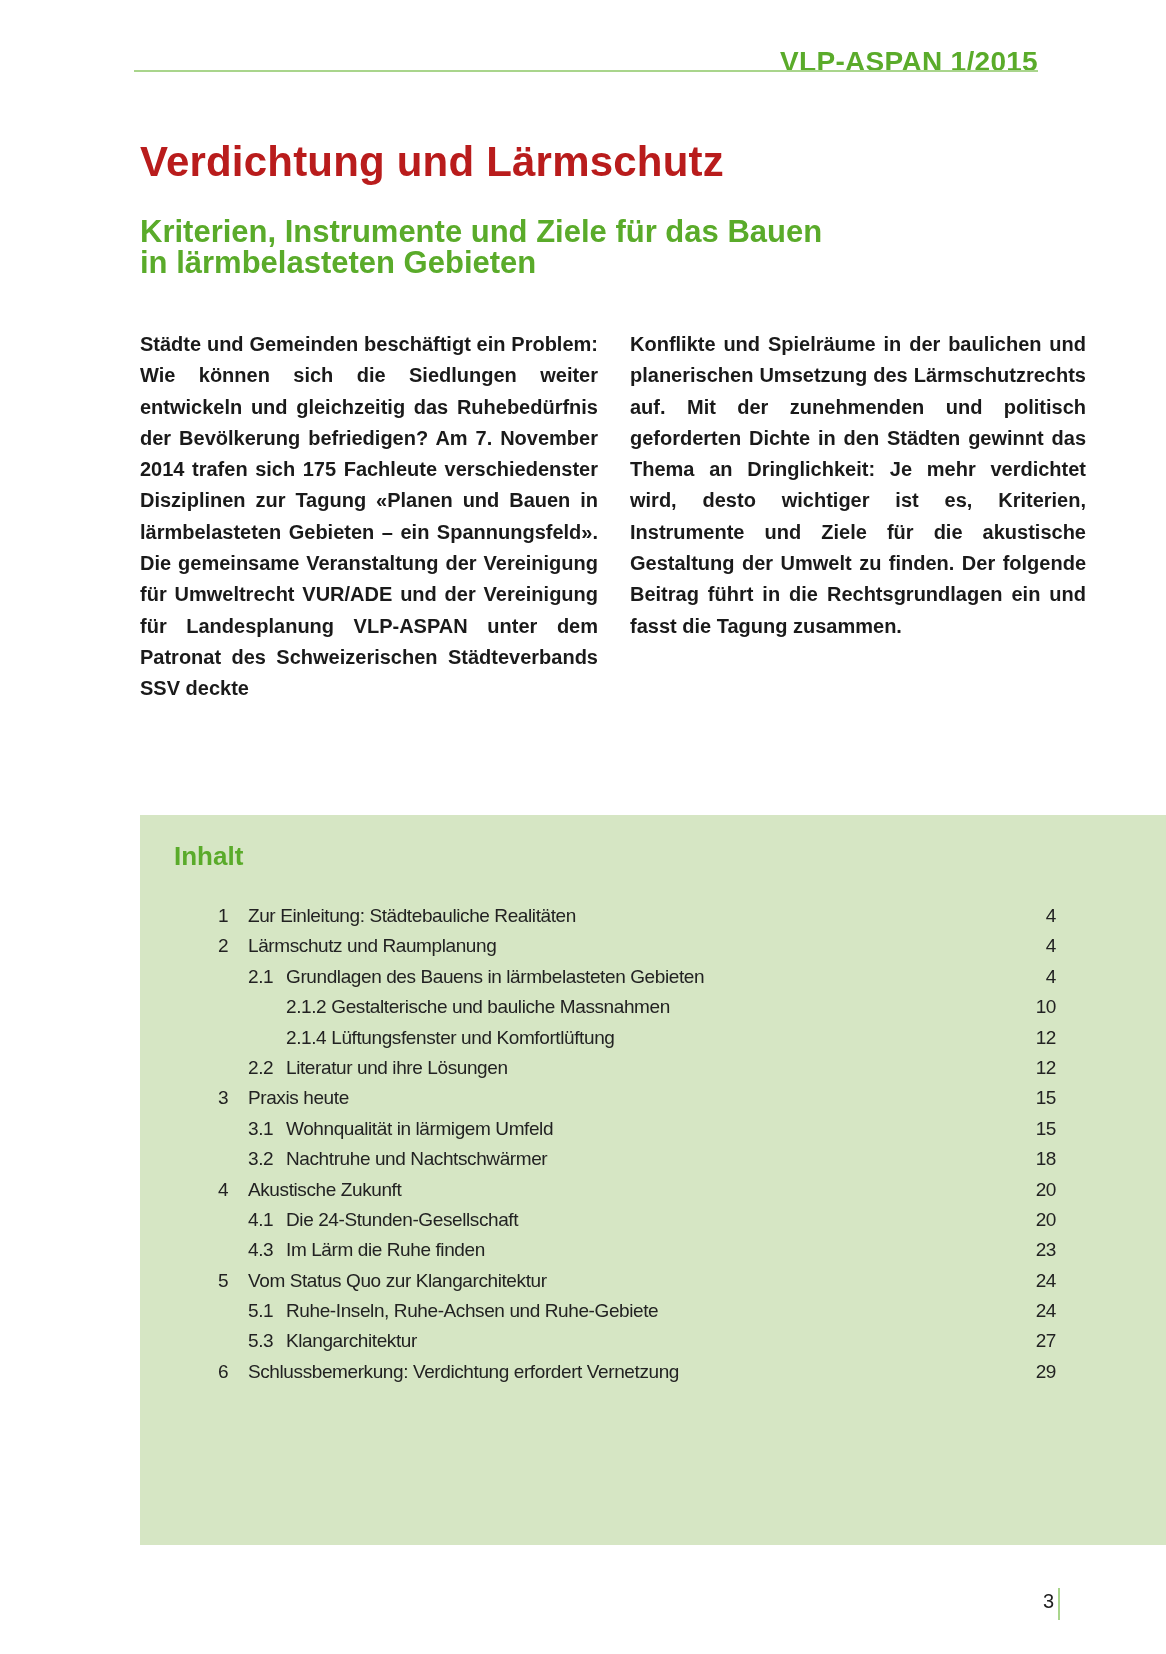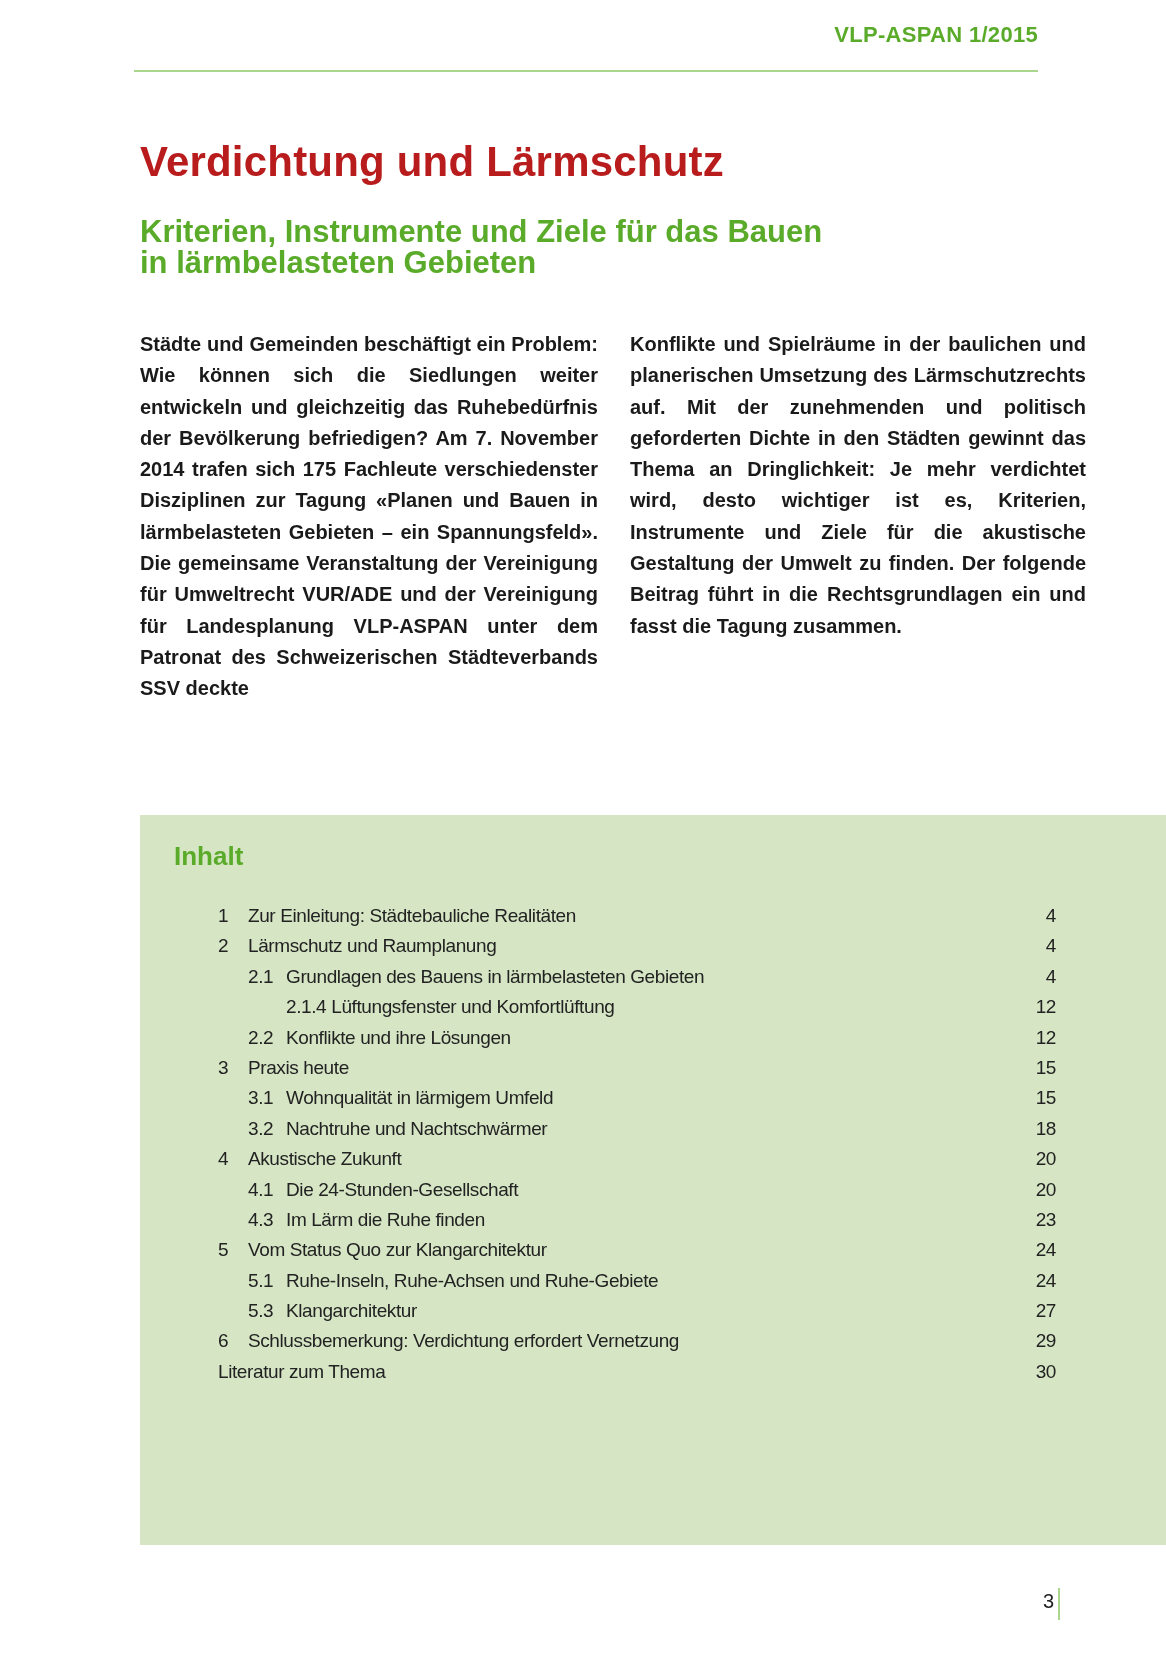--- a/index.html
+++ b/index.html
@@ -1,18 +1,18 @@
 <!DOCTYPE html>
 <html><head>
   <meta charset="utf-8">
   <style>
     html, body { margin: 0; padding: 0; background: #ffffff; }
     body { width: 1166px; height: 1654px; position: relative; overflow: hidden;
            font-family: "Liberation Sans", "DejaVu Sans", sans-serif; color: #1a1a1a; }
-    .header-label { position: absolute; right: 128px; top: 22px; font-size: 22px; font-weight: bold;
+    .header-label { position: absolute; right: 128px; top: 46px; font-size: 28px; font-weight: bold;
                     color: #5aab2a; letter-spacing: 0.3px; }
     .header-rule { position: absolute; left: 134px; right: 128px; top: 70px; height: 2px; background: #a9d58c; }
     .title { position: absolute; left: 140px; top: 138px; font-size: 42px; font-weight: bold; color: #b91c1c;
              margin: 0; letter-spacing: 0.2px; }
     .subtitle { position: absolute; left: 140px; top: 216px; font-size: 31px; font-weight: bold; color: #5aab2a;
                 margin: 0; line-height: 31px; width: 700px; }
     .col { position: absolute; top: 329px; width: 460px; font-size: 20px; font-weight: bold;
            line-height: 31.3px; text-align: justify; margin: 0; hyphens: manual; }
     .col-left { left: 140px; width: 458px; }
     .col-right { left: 630px; width: 456px; }
@@ -46,30 +46,30 @@
 
 <p class="col col-left">Städte und Gemeinden beschäftigt ein Pro­blem: Wie können sich die Siedlungen wei­ter entwickeln und gleichzeitig das Ruhebe­dürfnis der Bevölkerung befriedigen? Am 7. November 2014 trafen sich 175 Fachleute verschiedenster Disziplinen zur Tagung «Pla­nen und Bauen in lärmbelasteten Gebieten – ein Spannungsfeld». Die gemeinsame Ver­anstaltung der Vereinigung für Umweltrecht VUR/ADE und der Vereinigung für Landes­planung VLP-ASPAN unter dem Patronat des Schweizerischen Städteverbands SSV deckte</p>
 <p class="col col-right">Konflikte und Spielräume in der baulichen und planerischen Umsetzung des Lärm­schutzrechts auf. Mit der zunehmenden und politisch geforderten Dichte in den Städ­ten gewinnt das Thema an Dringlichkeit: Je mehr verdichtet wird, desto wichtiger ist es, Kriterien, Instrumente und Ziele für die akustische Gestaltung der Umwelt zu finden. Der folgende Beitrag führt in die Rechtsgrundlagen ein und fasst die Tagung zusammen.</p>
 
 <section class="toc-box">
   <h3 class="toc-title">Inhalt</h3>
   <ul class="toc-list" id="toc-list">
       <li class="toc-row lvl0"><span class="toc-num">1</span><span class="toc-text">Zur Einleitung: Städtebauliche Realitäten</span><span class="toc-page">4</span></li>
       <li class="toc-row lvl0"><span class="toc-num">2</span><span class="toc-text">Lärmschutz und Raumplanung</span><span class="toc-page">4</span></li>
       <li class="toc-row lvl1"><span class="toc-num">2.1</span><span class="toc-text">Grundlagen des Bauens in lärmbelasteten Gebieten</span><span class="toc-page">4</span></li>
+      <li class="toc-row lvl2"><span class="toc-num">2.1.2</span><span class="toc-text">Gestalterische und bauliche Massnahmen</span><span class="toc-page">10</span></li>
       <li class="toc-row lvl2"><span class="toc-num">2.1.4</span><span class="toc-text">Lüftungsfenster und Komfortlüftung</span><span class="toc-page">12</span></li>
-      <li class="toc-row lvl1"><span class="toc-num">2.2</span><span class="toc-text">Konflikte und ihre Lösungen</span><span class="toc-page">12</span></li>
+      <li class="toc-row lvl1"><span class="toc-num">2.2</span><span class="toc-text">Literatur und ihre Lösungen</span><span class="toc-page">12</span></li>
       <li class="toc-row lvl0"><span class="toc-num">3</span><span class="toc-text">Praxis heute</span><span class="toc-page">15</span></li>
       <li class="toc-row lvl1"><span class="toc-num">3.1</span><span class="toc-text">Wohnqualität in lärmigem Umfeld</span><span class="toc-page">15</span></li>
       <li class="toc-row lvl1"><span class="toc-num">3.2</span><span class="toc-text">Nachtruhe und Nachtschwärmer</span><span class="toc-page">18</span></li>
       <li class="toc-row lvl0"><span class="toc-num">4</span><span class="toc-text">Akustische Zukunft</span><span class="toc-page">20</span></li>
       <li class="toc-row lvl1"><span class="toc-num">4.1</span><span class="toc-text">Die 24-Stunden-Gesellschaft</span><span class="toc-page">20</span></li>
       <li class="toc-row lvl1"><span class="toc-num">4.3</span><span class="toc-text">Im Lärm die Ruhe finden</span><span class="toc-page">23</span></li>
       <li class="toc-row lvl0"><span class="toc-num">5</span><span class="toc-text">Vom Status Quo zur Klangarchitektur</span><span class="toc-page">24</span></li>
       <li class="toc-row lvl1"><span class="toc-num">5.1</span><span class="toc-text">Ruhe-Inseln, Ruhe-Achsen und Ruhe-Gebiete</span><span class="toc-page">24</span></li>
       <li class="toc-row lvl1"><span class="toc-num">5.3</span><span class="toc-text">Klangarchitektur</span><span class="toc-page">27</span></li>
       <li class="toc-row lvl0"><span class="toc-num">6</span><span class="toc-text">Schlussbemerkung: Verdichtung erfordert Vernetzung</span><span class="toc-page">29</span></li>
-      <li class="toc-row lvlx"><span class="toc-text">Literatur zum Thema</span><span class="toc-page">30</span></li>
     </ul>
 </section>
 
 <div class="page-number">3</div>
 <div class="page-rule"></div>
 
 </body></html>

